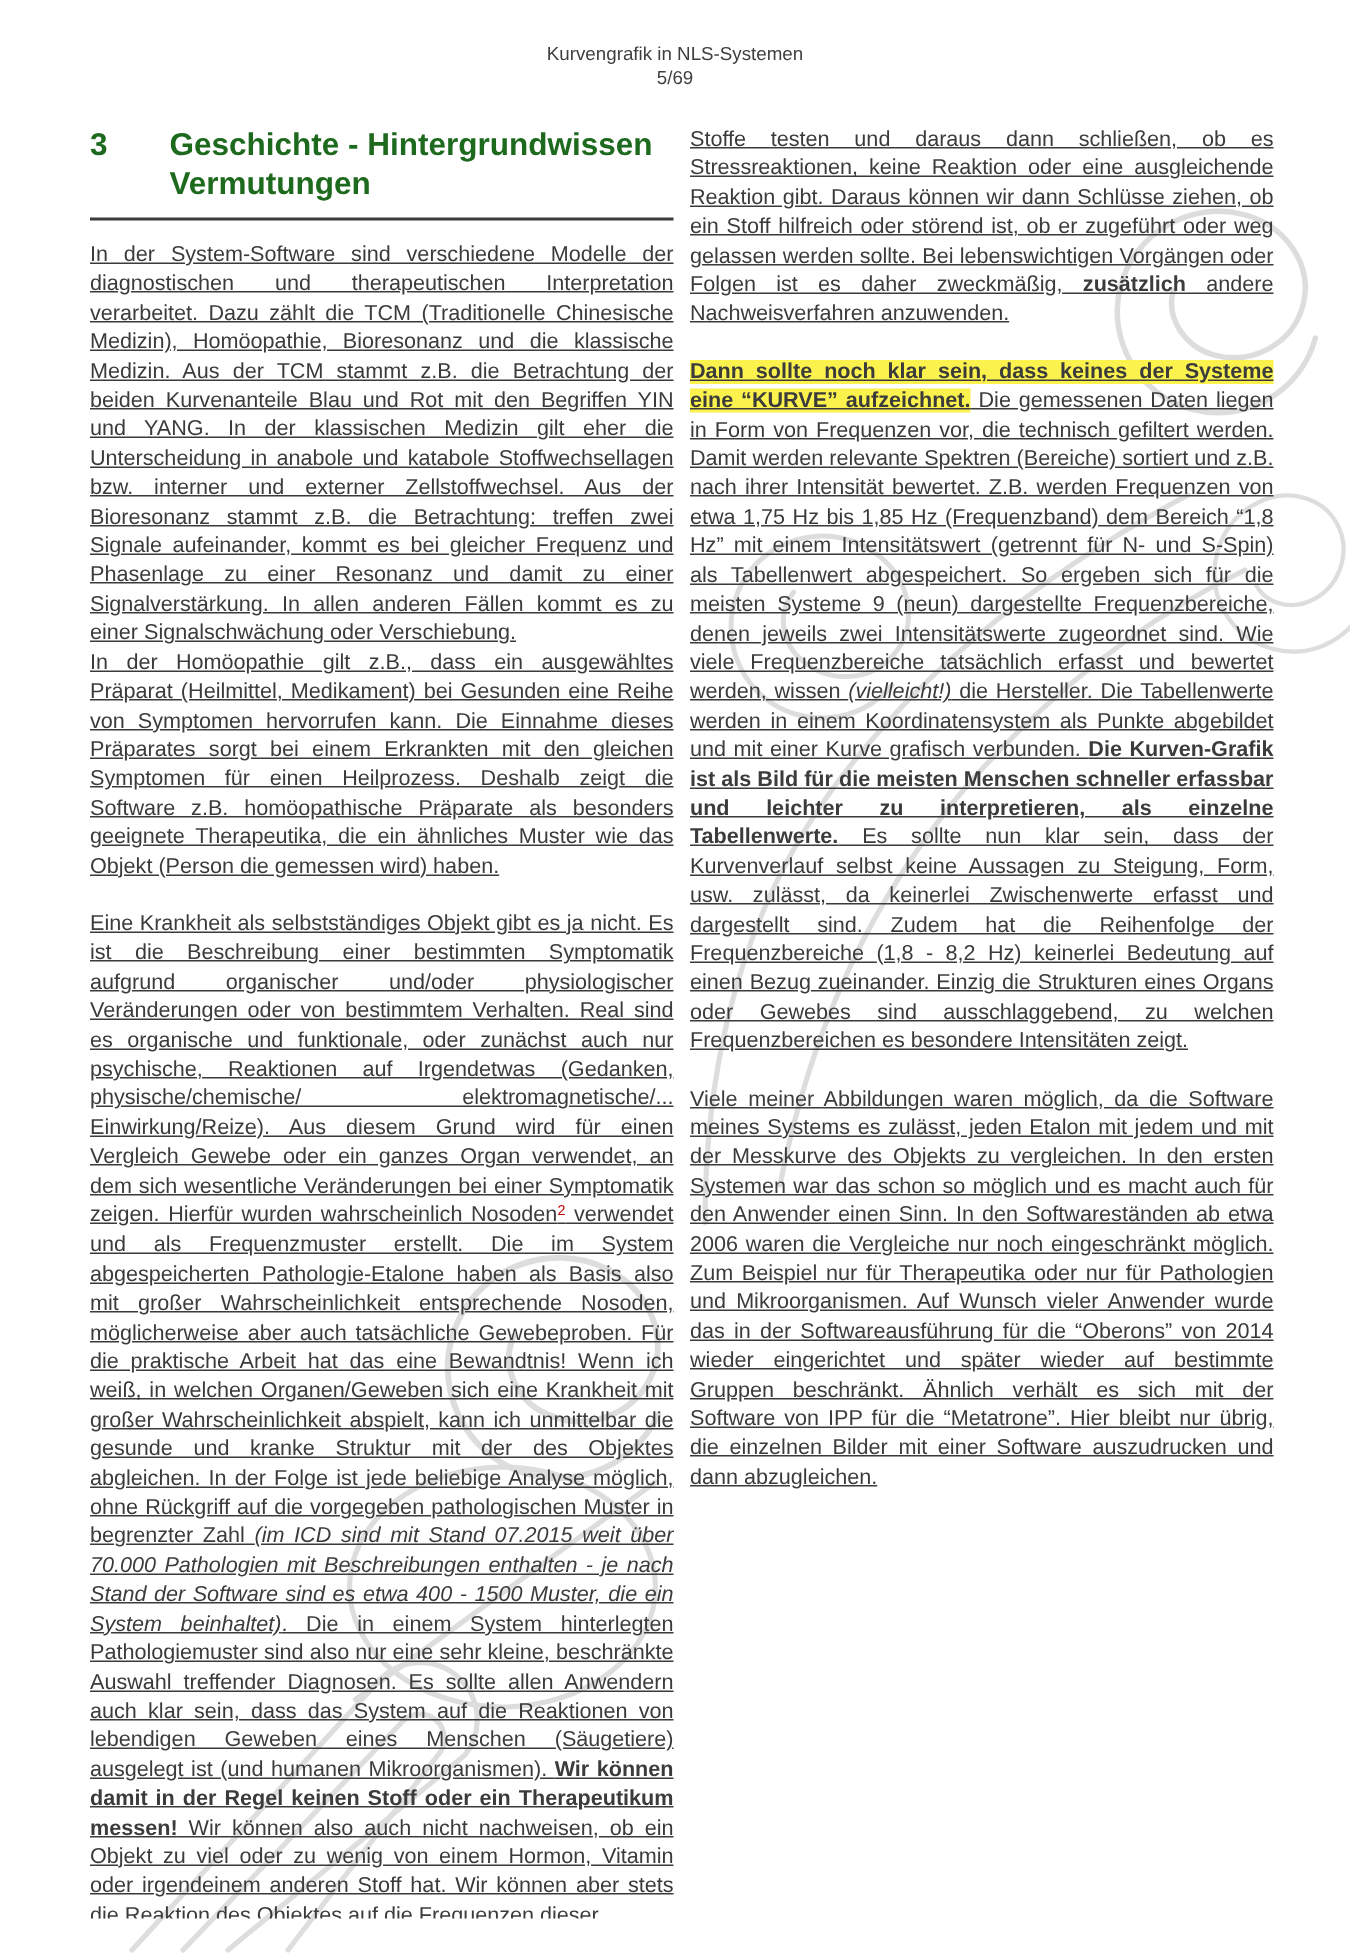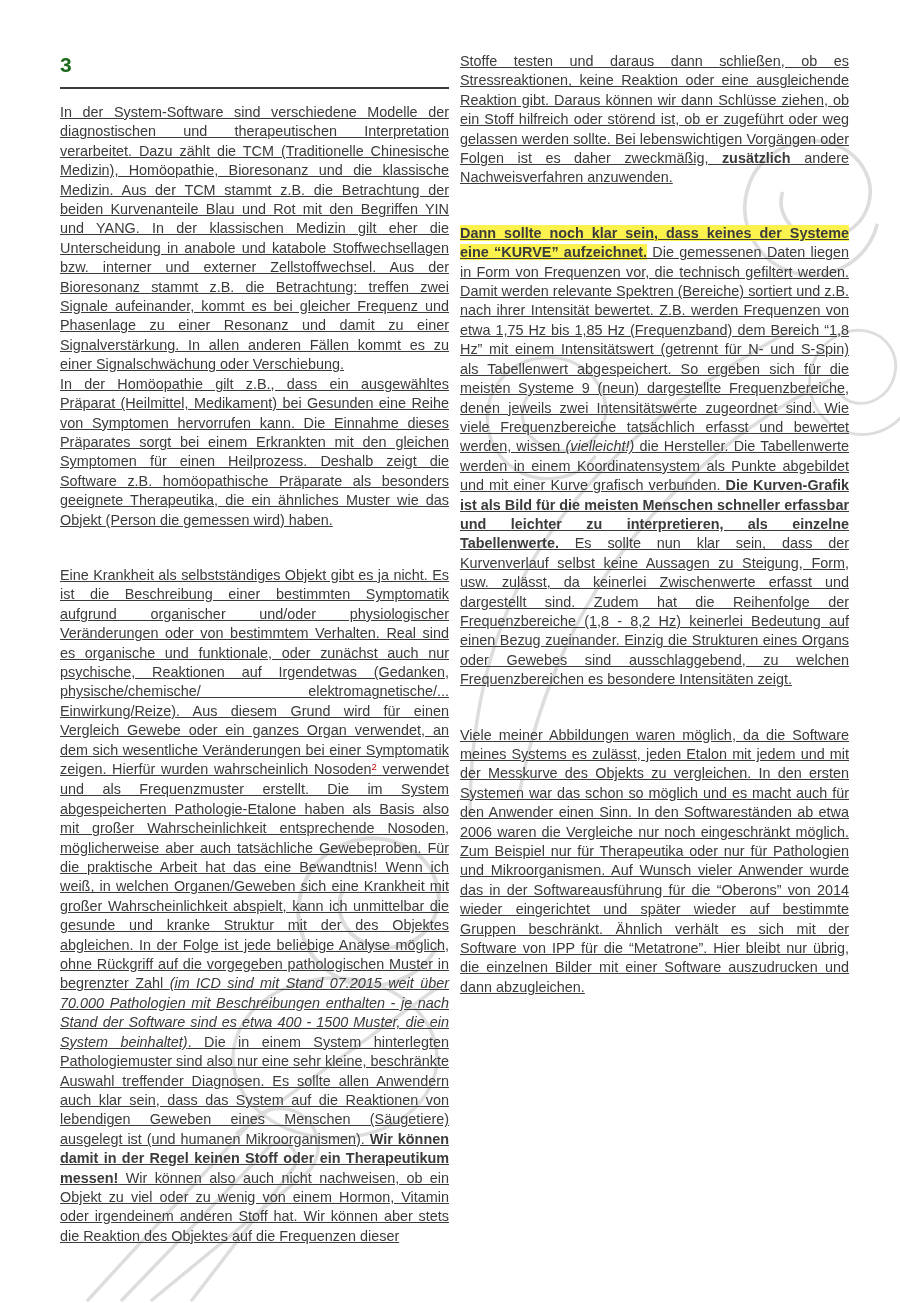--- a/index.html
+++ b/index.html
@@ -33,21 +33,21 @@
   .heading{
     display:flex;
     color:#1d691d;
     font-size:21px;line-height:26px;font-weight:bold;
     border-bottom:2px solid #3c3c3c;
     padding-bottom:9px;margin-bottom:14px;
     text-align:left;
   }
   .hnum{width:53px;flex:none;}
   p.para{margin:0;text-decoration:underline;}
-  p.gap{margin-top:36px;}
+  p.gap{margin-top:19px;}
   .run.b{font-weight:700;}
   .run.i{font-style:italic;}
   .run.bh{font-weight:700;background:#fbf24e;}
   .run.sup{color:#c00000;font-size:0.66em;position:relative;top:-0.38em;}
 </style>
 </head>
 <body>
 
 <div class="page">
 
@@ -61,27 +61,30 @@
     <path d="M470,815 C470,700 498,602 558,522 C618,442 702,378 792,330"></path>
     <path d="M520,790 C540,688 580,598 648,520 C700,462 760,414 830,380"></path>
     <use href="#swirl" transform="translate(372,912) scale(1.15) rotate(25)"></use>
     <ellipse cx="335" cy="1058" rx="102" ry="80"></ellipse>
     <line x1="237" y1="1133" x2="437" y2="988"></line>
     <path d="M88,1300 L255,1118 a38,38 0 0 1 55,52 L152,1300"></path>
     <path d="M122,1300 L268,1148 a16,16 0 0 1 24,22 L192,1300"></path>
   </svg>
 
   <div class="header">
+    <div>Kurvengrafik in NLS-Systemen</div>
+    <div>5/69</div>
   </div>
 
   <div class="columns">
 
     <div class="col">
       <div class="heading">
         <span class="hnum">3</span>
+        <span class="htext"><span>Geschichte - Hintergrundwissen</span><br><span>Vermutungen</span></span>
       </div>
       <p class="para"><span class="run n">In der System-Software sind verschiedene Modelle der diagnostischen und therapeutischen Interpretation verarbeitet. Dazu zählt die TCM (Traditionelle Chinesische Medizin), Homöopathie, Bioresonanz und die klassische Medizin. Aus der TCM stammt z.B. die Betrachtung der beiden Kurvenanteile Blau und Rot mit den Begriffen YIN und YANG. In der klassischen Medizin gilt eher die Unterscheidung in anabole und katabole Stoffwechsellagen bzw. interner und externer Zellstoffwechsel. Aus der Bioresonanz stammt z.B. die Betrachtung: treffen zwei Signale aufeinander, kommt es bei gleicher Frequenz und Phasenlage zu einer Resonanz und damit zu einer Signalverstärkung. In allen anderen Fällen kommt es zu einer Signalschwächung oder Verschiebung.</span></p>
       <p class="para"><span class="run n">In der Homöopathie gilt z.B., dass ein ausgewähltes Präparat (Heilmittel, Medikament) bei Gesunden eine Reihe von Symptomen hervorrufen kann. Die Einnahme dieses Präparates sorgt bei einem Erkrankten mit den gleichen Symptomen für einen Heilprozess. Deshalb zeigt die Software z.B. homöopathische Präparate als besonders geeignete Therapeutika, die ein ähnliches Muster wie das Objekt (Person die gemessen wird) haben.</span></p>
       <p class="para gap"><span class="run n">Eine Krankheit als selbstständiges Objekt gibt es ja nicht. Es ist die Beschreibung einer bestimmten Symptomatik aufgrund organischer und/oder physiologischer Veränderungen oder von bestimmtem Verhalten. Real sind es organische und funktionale, oder zunächst auch nur psychische, Reaktionen auf Irgendetwas (Gedanken, physische/chemische/ elektromagnetische/... Einwirkung/Reize). Aus diesem Grund wird für einen Vergleich Gewebe oder ein ganzes Organ verwendet, an dem sich wesentliche Veränderungen bei einer Symptomatik zeigen. Hierfür wurden wahrscheinlich Nosoden</span><span class="run sup">2</span><span class="run n"> verwendet und als Frequenzmuster erstellt. Die im System abgespeicherten Pathologie-Etalone haben als Basis also mit großer Wahrscheinlichkeit entsprechende Nosoden, möglicherweise aber auch tatsächliche Gewebeproben. Für die praktische Arbeit hat das eine Bewandtnis! Wenn ich weiß, in welchen Organen/Geweben sich eine Krankheit mit großer Wahrscheinlichkeit abspielt, kann ich unmittelbar die gesunde und kranke Struktur mit der des Objektes abgleichen. In der Folge ist jede beliebige Analyse möglich, ohne Rückgriff auf die vorgegeben pathologischen Muster in begrenzter Zahl </span><span class="run i">(im ICD sind mit Stand 07.2015 weit über 70.000 Pathologien mit Beschreibungen enthalten - je nach Stand der Software sind es etwa 400 - 1500 Muster, die ein System beinhaltet)</span><span class="run n">. Die in einem System hinterlegten Pathologiemuster sind also nur eine sehr kleine, beschränkte Auswahl treffender Diagnosen. Es sollte allen Anwendern auch klar sein, dass das System auf die Reaktionen von lebendigen Geweben eines Menschen (Säugetiere) ausgelegt ist (und humanen Mikroorganismen). </span><span class="run b">Wir können damit in der Regel keinen Stoff oder ein Therapeutikum messen!</span><span class="run n"> Wir können also auch nicht nachweisen, ob ein Objekt zu viel oder zu wenig von einem Hormon, Vitamin oder irgendeinem anderen Stoff hat. Wir können aber stets die Reaktion des Objektes auf die Frequenzen dieser</span></p>
 
     </div>
 
     <div class="col">
       <p class="para"><span class="run n">Stoffe testen und daraus dann schließen, ob es Stressreaktionen, keine Reaktion oder eine ausgleichende Reaktion gibt. Daraus können wir dann Schlüsse ziehen, ob ein Stoff hilfreich oder störend ist, ob er zugeführt oder weg gelassen werden sollte. Bei lebenswichtigen Vorgängen oder Folgen ist es daher zweckmäßig, </span><span class="run b">zusätzlich</span><span class="run n"> andere Nachweisverfahren anzuwenden.</span></p>
       <p class="para gap"><span class="run bh">Dann sollte noch klar sein, dass keines der Systeme eine “KURVE” aufzeichnet.</span><span class="run n"> Die gemessenen Daten liegen in Form von Frequenzen vor, die technisch gefiltert werden. Damit werden relevante Spektren (Bereiche) sortiert und z.B. nach ihrer Intensität bewertet. Z.B. werden Frequenzen von etwa 1,75 Hz bis 1,85 Hz (Frequenzband) dem Bereich “1,8 Hz” mit einem Intensitätswert (getrennt für N- und S-Spin) als Tabellenwert abgespeichert. So ergeben sich für die meisten Systeme 9 (neun) dargestellte Frequenzbereiche, denen jeweils zwei Intensitätswerte zugeordnet sind. Wie viele Frequenzbereiche tatsächlich erfasst und bewertet werden, wissen </span><span class="run i">(vielleicht!)</span><span class="run n"> die Hersteller. Die Tabellenwerte werden in einem Koordinatensystem als Punkte abgebildet und mit einer Kurve grafisch verbunden. </span><span class="run b">Die Kurven-Grafik ist als Bild für die meisten Menschen schneller erfassbar und leichter zu interpretieren, als einzelne Tabellenwerte.</span><span class="run n"> Es sollte nun klar sein, dass der Kurvenverlauf selbst keine Aussagen zu Steigung, Form, usw. zulässt, da keinerlei Zwischenwerte erfasst und dargestellt sind. Zudem hat die Reihenfolge der Frequenzbereiche (1,8 - 8,2 Hz) keinerlei Bedeutung auf einen Bezug zueinander. Einzig die Strukturen eines Organs oder Gewebes sind ausschlaggebend, zu welchen Frequenzbereichen es besondere Intensitäten zeigt.</span></p>

